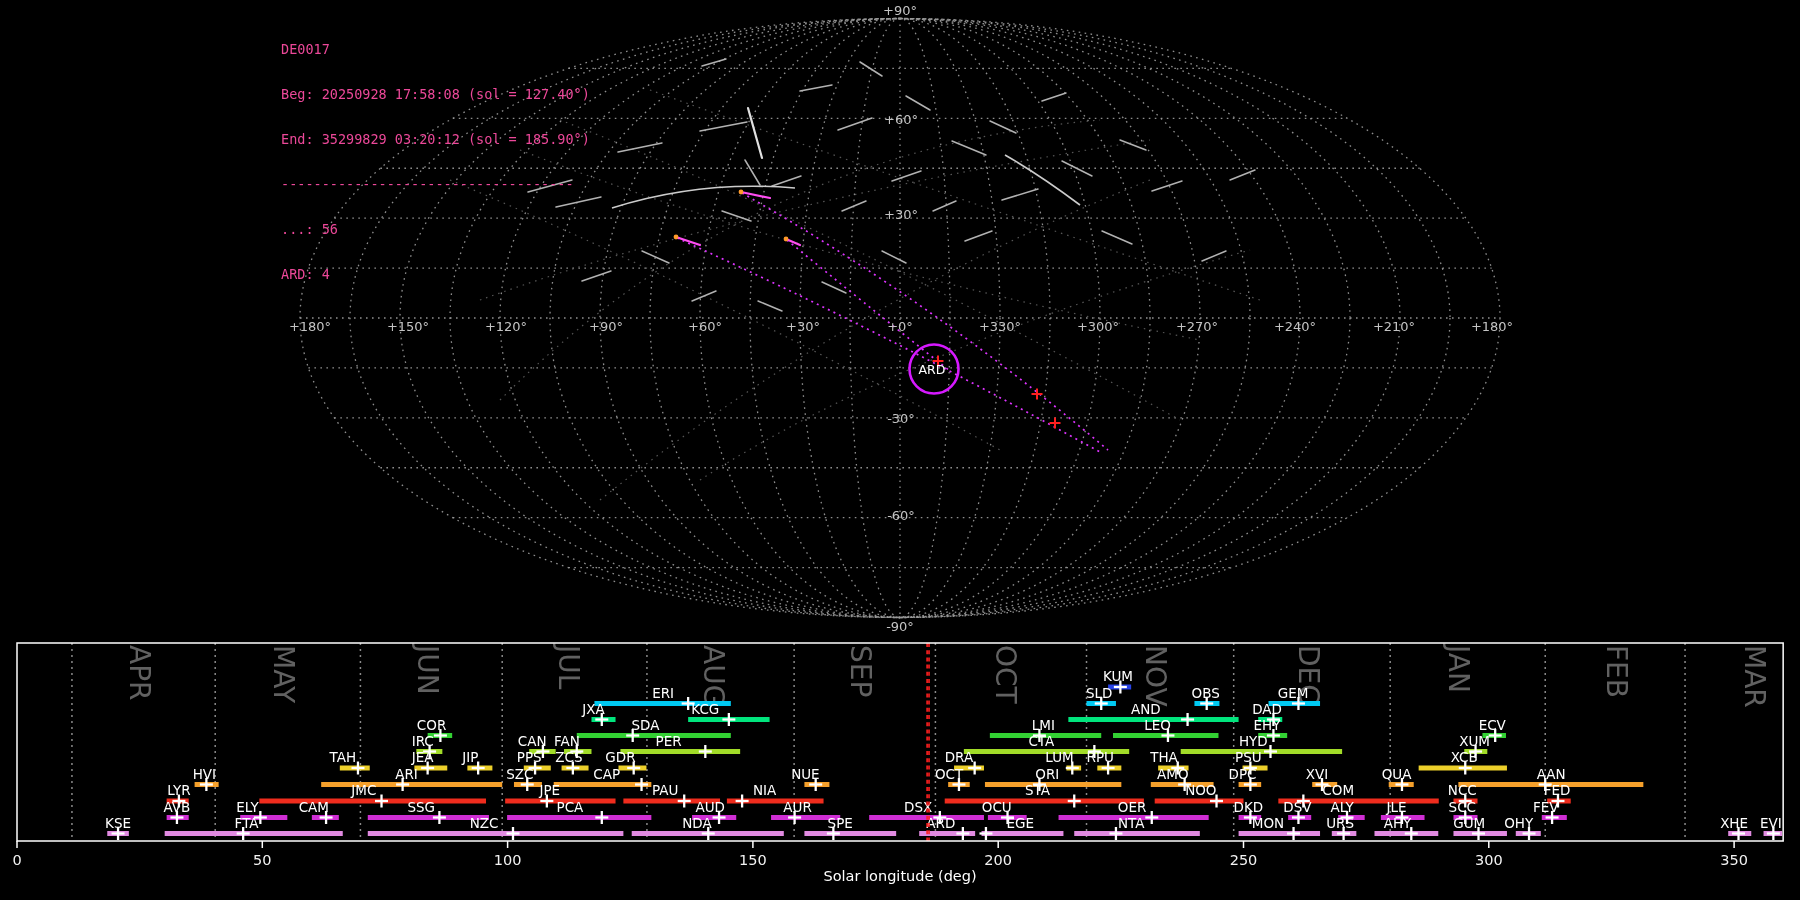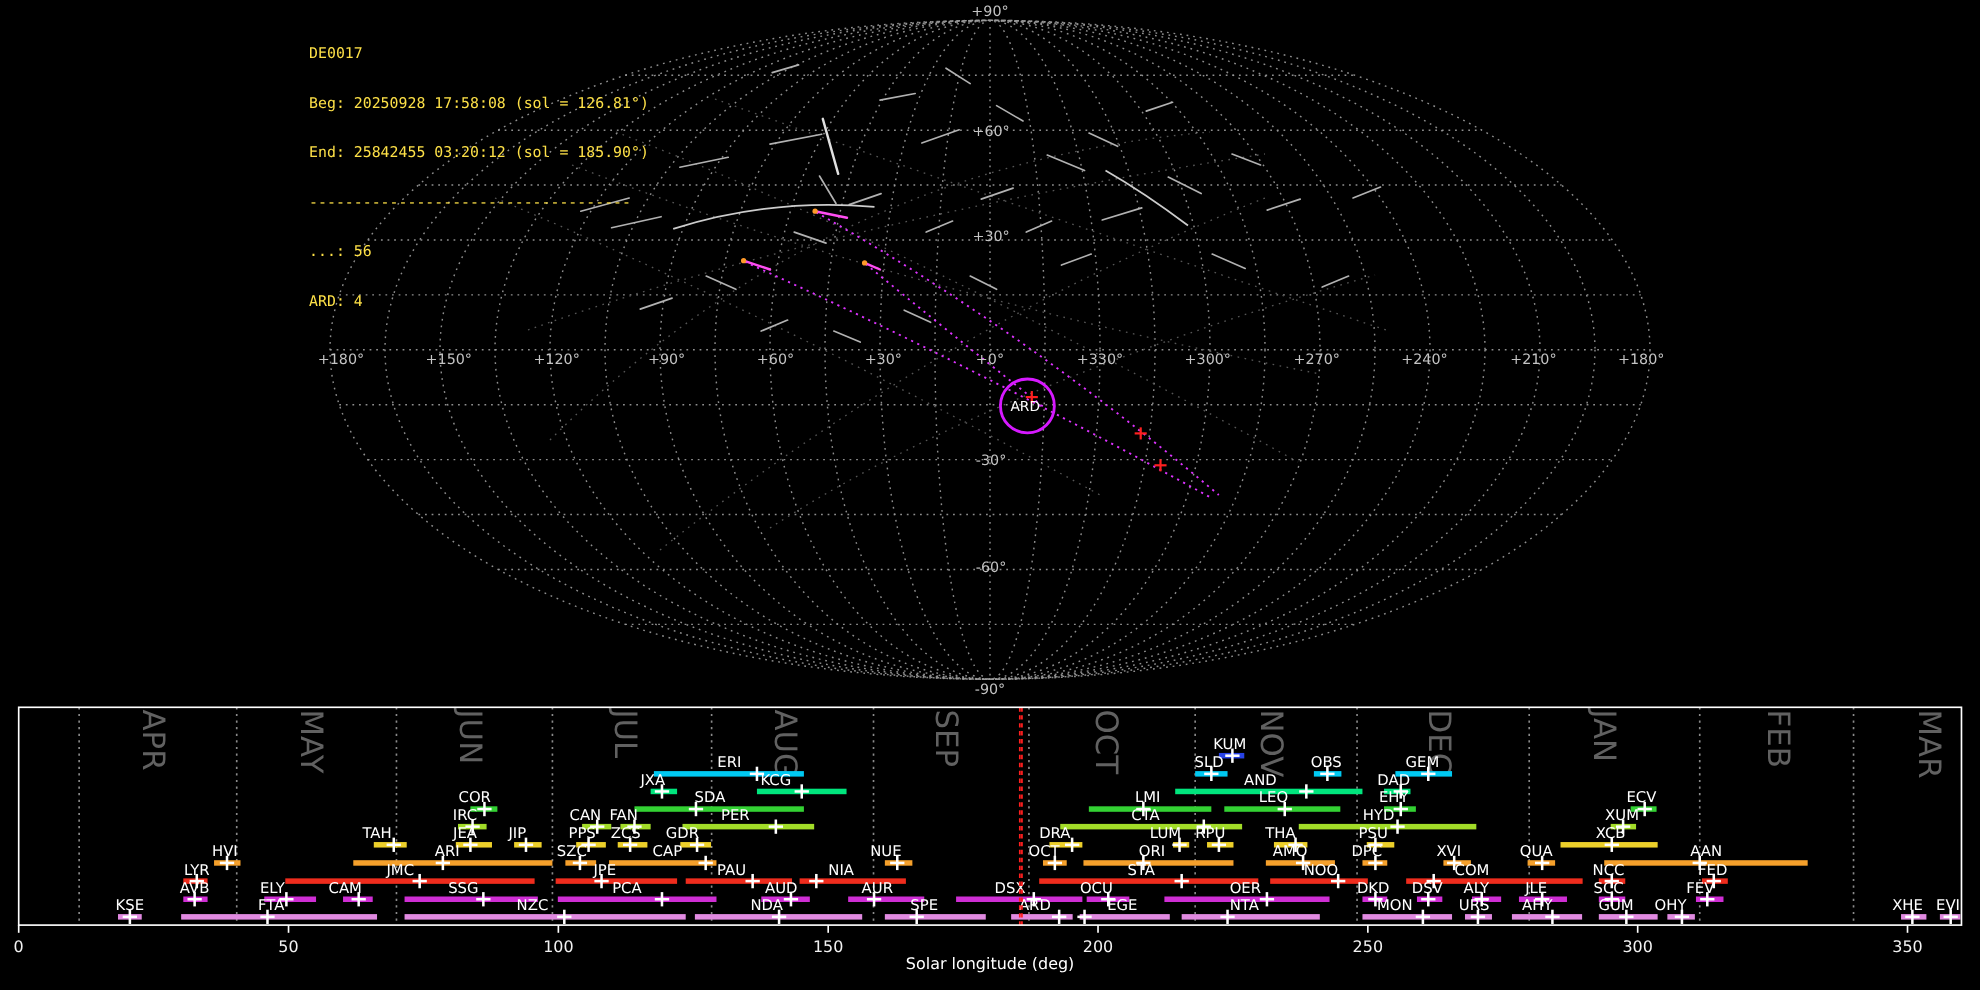--- a/index.html
+++ b/index.html
@@ -1,31 +1,31 @@
 <!DOCTYPE html>
 <html><head>
 <meta charset="utf-8">
 <style>
   html,body{margin:0;padding:0;background:#000;}
   .stage{position:relative;width:1800px;height:900px;background:#000;overflow:hidden;
          font-family:"DejaVu Sans",sans-serif;}
-  .header{position:absolute;left:281px;top:12px;color:#fde047;
+  .header{position:absolute;left:281px;top:12px;color:#ec4899;
           font-family:"DejaVu Sans Mono",monospace;font-size:13.5px;line-height:15px;white-space:pre;}
   .header .sep{letter-spacing:0px;}
   svg text{font-family:"DejaVu Sans",sans-serif;}
 </style>
 </head>
 <body>
 
 <div class="stage">
 
   <div class="header">
     <div>DE0017</div>
-    <div>Beg: 20250928 17:58:08 (sol = 126.81°)</div>
-    <div>End: 25842455 03:20:12 (sol = 185.90°)</div>
+    <div>Beg: 20250928 17:58:08 (sol = 127.40°)</div>
+    <div>End: 35299829 03:20:12 (sol = 185.90°)</div>
     <div class="sep">------------------------------------</div>
     <div>...: 56</div>
     <div>ARD: 4</div>
   </div>
 
   <svg id="scene" width="1800" height="900" viewBox="0 0 1800 900">
       <g>
         <ellipse cx="900" cy="318" rx="50" ry="299.5" fill="none" stroke="#9a9a9a" stroke-width="1.3" stroke-dasharray="1.6 4.4" opacity="0.92"></ellipse>
         <ellipse cx="900" cy="318" rx="100" ry="299.5" fill="none" stroke="#9a9a9a" stroke-width="1.3" stroke-dasharray="1.6 4.4" opacity="0.92"></ellipse>
         <ellipse cx="900" cy="318" rx="150" ry="299.5" fill="none" stroke="#9a9a9a" stroke-width="1.3" stroke-dasharray="1.6 4.4" opacity="0.92"></ellipse>

